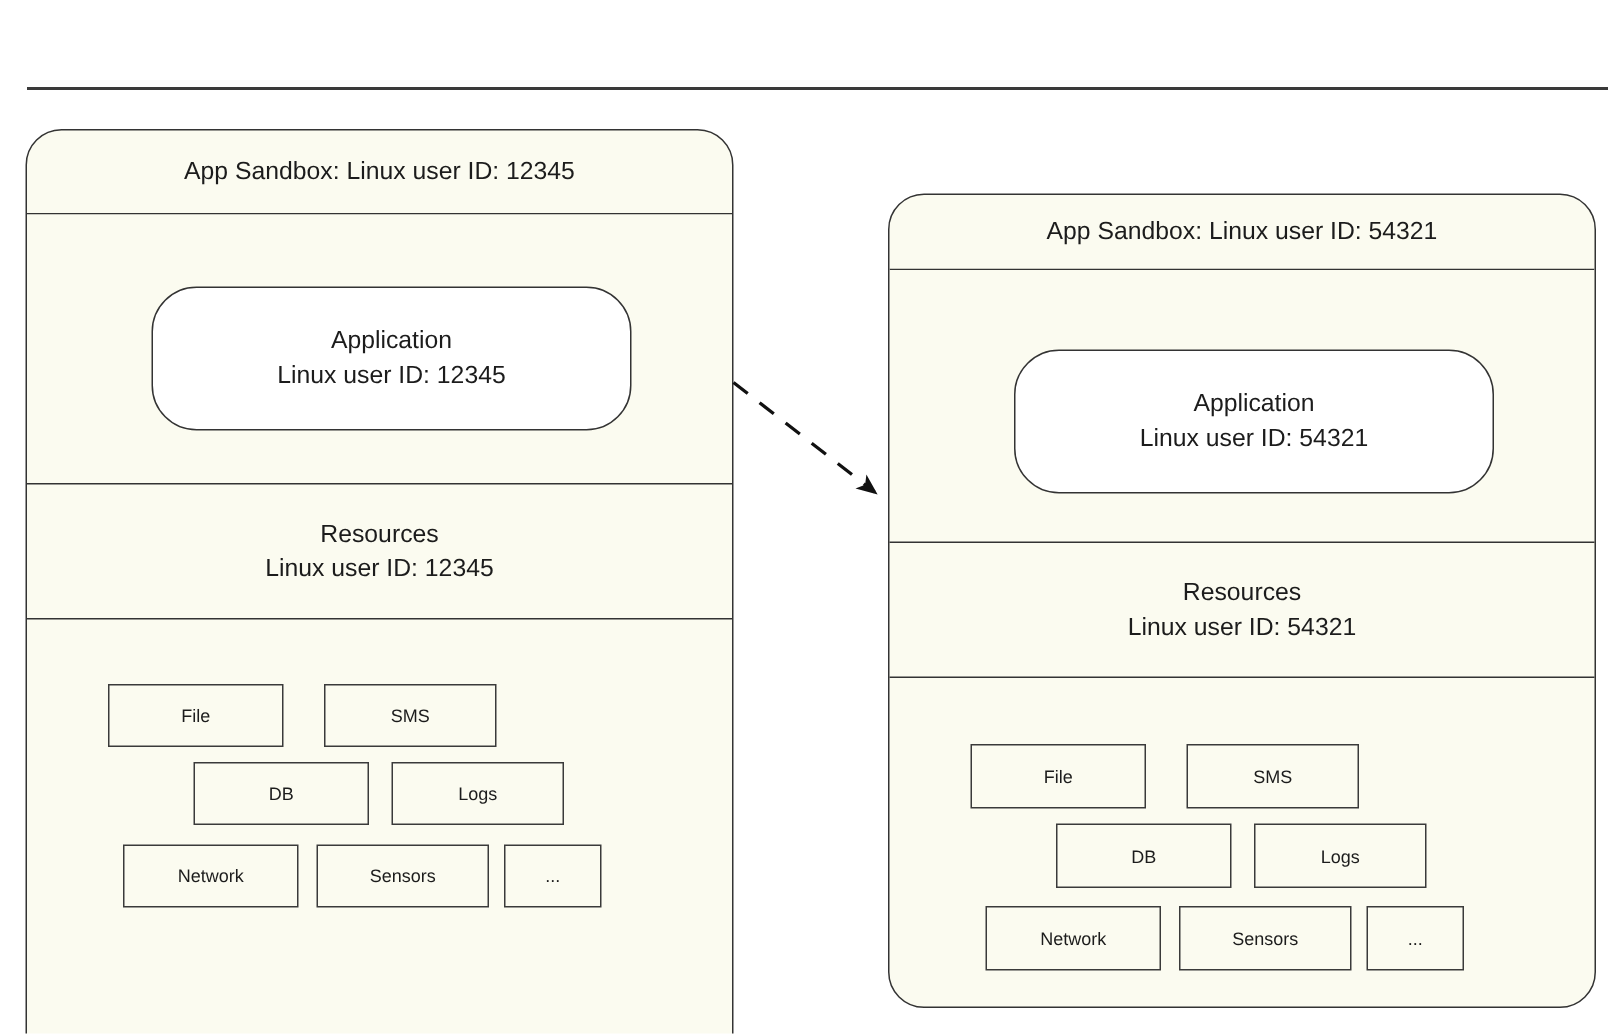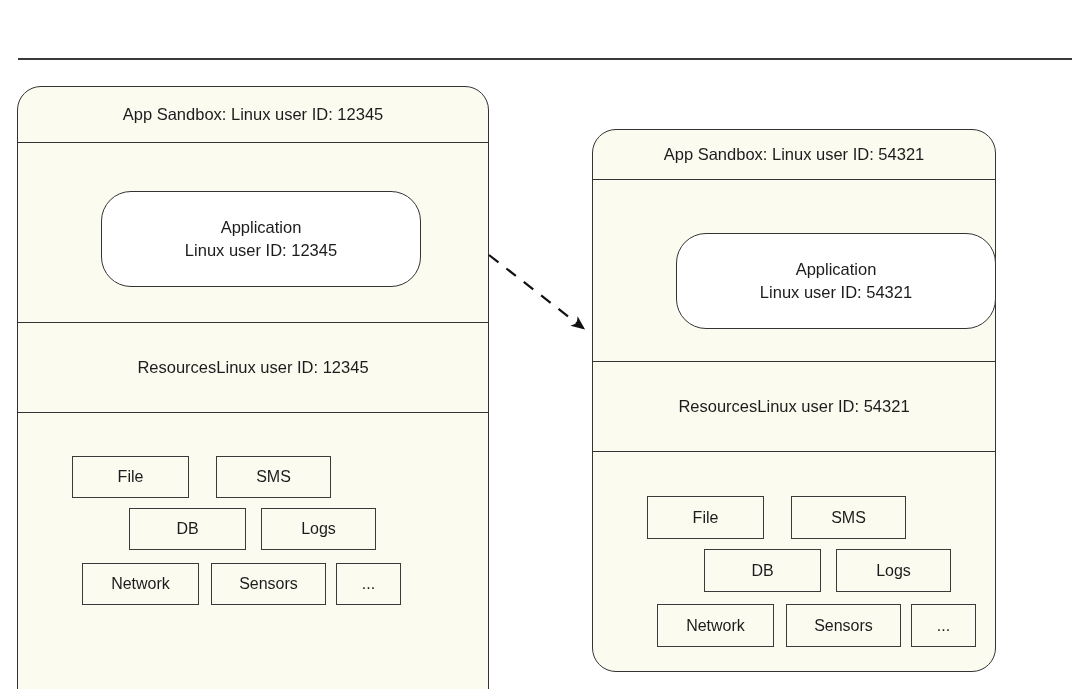--- a/index.html
+++ b/index.html
@@ -86,38 +86,38 @@
   }
   .app-pill .l1 { font-size: 16.5px; }
   .app-pill .l2 { font-size: 16.5px; }
 
   
   .resources-block {
     position: absolute;
     left: 0;
     right: 0;
     display: flex;
-    flex-direction: row;
+    flex-direction: column;
     align-items: center;
     justify-content: center;
     line-height: 1.42;
     font-size: 16.5px;
     box-sizing: border-box;
   }
 
   
   .chip {
     position: absolute;
     background: #fbfbf0;
     border: 1.6px solid #3a3a3a;
     box-sizing: border-box;
     display: flex;
     align-items: center;
     justify-content: center;
-    font-size: 16px;
+    font-size: 12px;
     color: #1c1c1c;
     white-space: nowrap;
     text-align: right;
   }
 
   
   .arrow-svg {
     position: absolute;
     left: 0;
     top: 0;
@@ -175,21 +175,21 @@
       </div>
       <div class="chip" style="left:193px; top:150px; width:115px; height:42px;">
         <span>Sensors</span>
       </div>
       <div class="chip" style="left:318px; top:150px; width:65px; height:42px;">
         <span>...</span>
       </div>
     </div>
   </div>
 
-  <div class="sandbox" style="left:592px; top:129px; width:404px; height:543px;">
+  <div class="sandbox" style="left:592px; top:129px; width:472px; height:543px;">
 
     <div class="sandbox-header" style="height:50px; border-radius:23px 23px 0 0;">
       <span>App Sandbox: Linux user ID: 54321</span>
     </div>
 
     <div class="sandbox-section section-divider" style="top:50px; height:182px;">
     </div>
 
     <div class="app-pill" style="left:83px; top:103px; width:320px; height:96px;">
       <div class="l1">Application</div>

